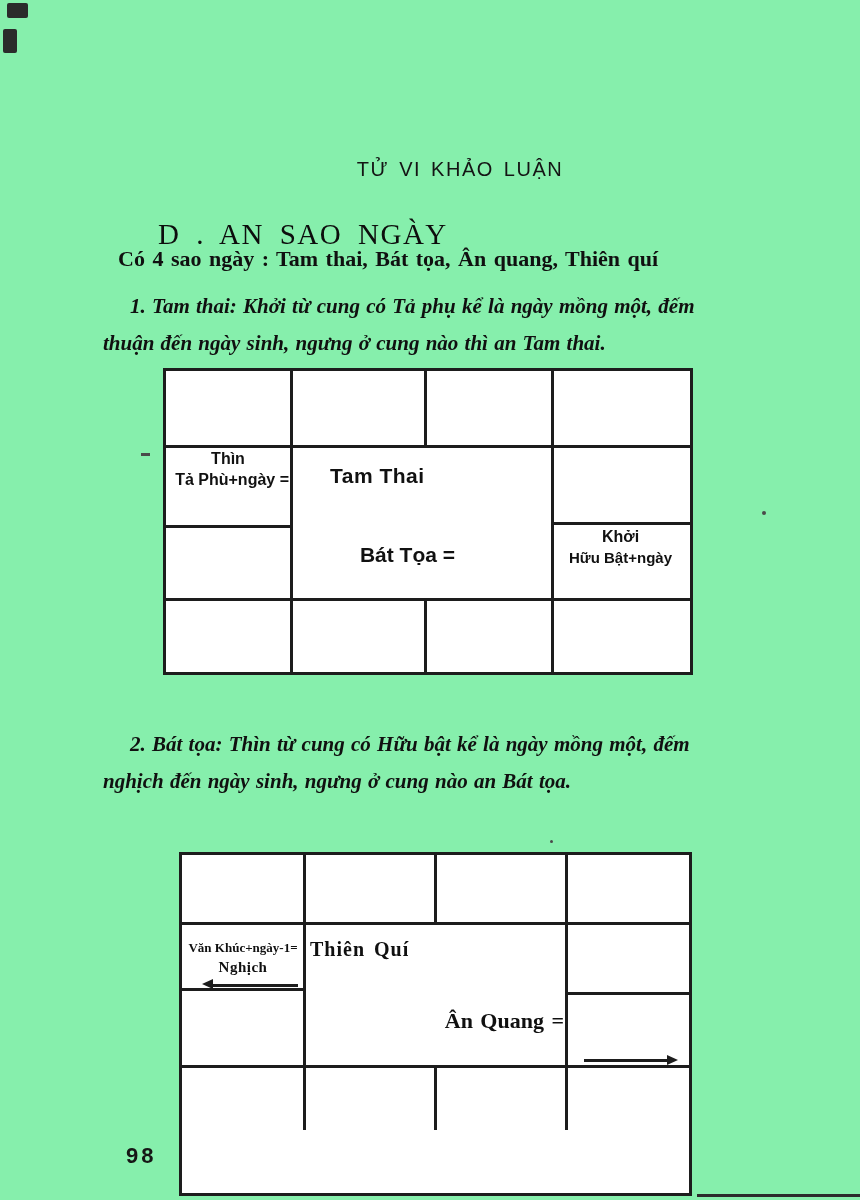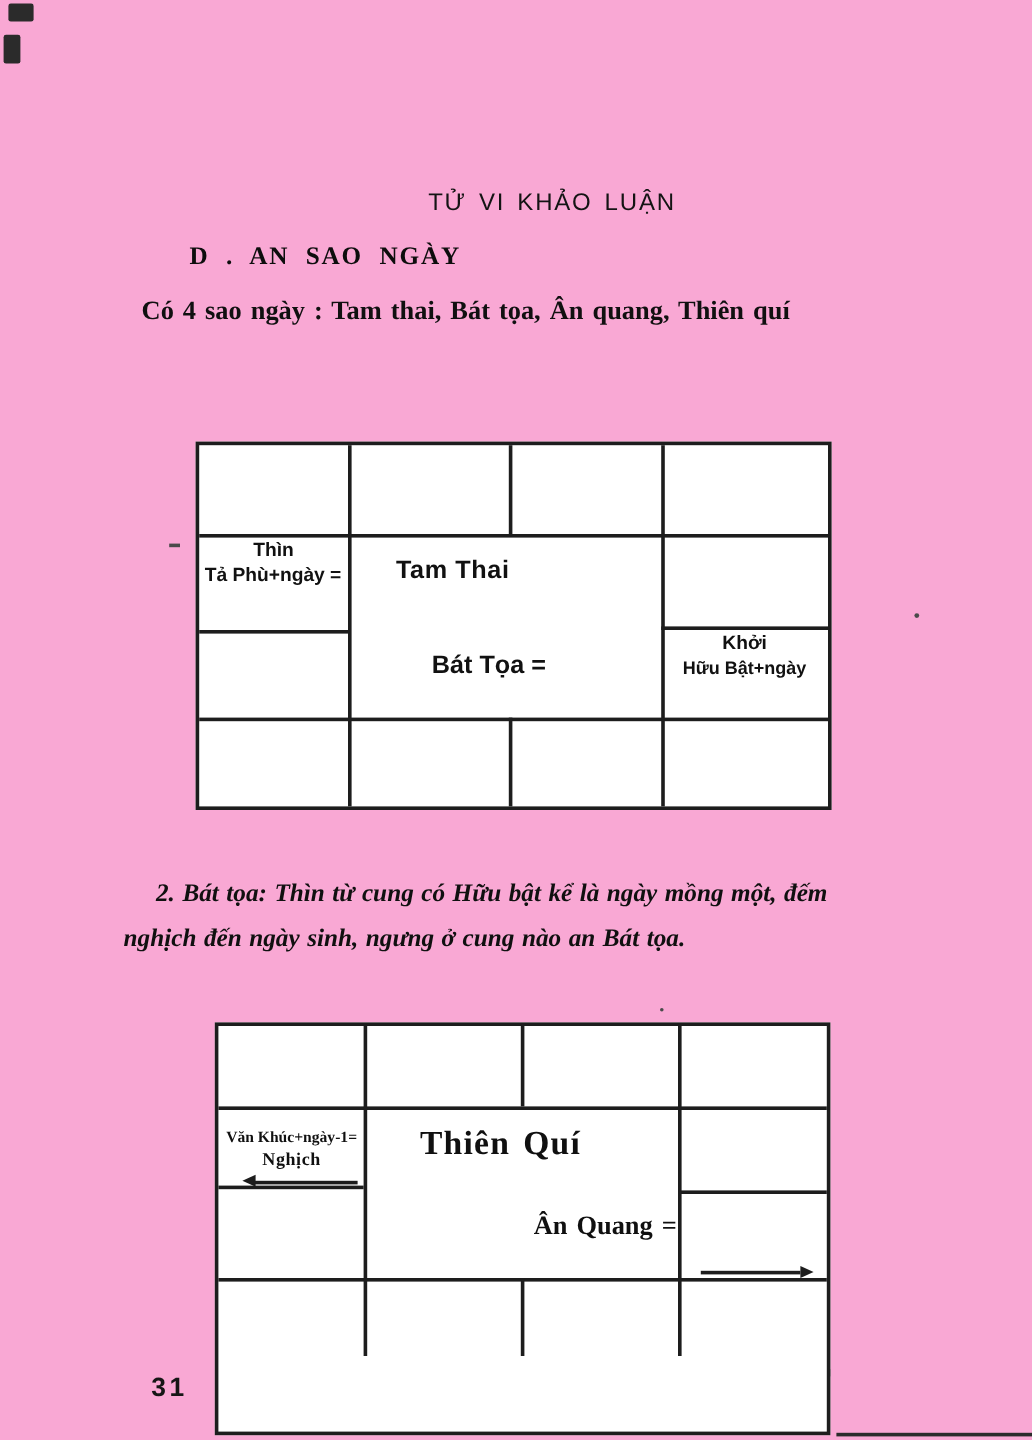--- a/index.html
+++ b/index.html
@@ -1,40 +1,40 @@
 <!DOCTYPE html>
 <html><head>
 <meta charset="utf-8">
 <style>
   * { margin:0; padding:0; box-sizing:border-box; }
   html,body { background:#ffffff; }
   .page {
-    position:relative; width:860px; height:1200px; background:#f9a8d4;
+    position:relative; width:860px; height:1200px; background:#86efac;
     overflow:hidden; color:#1a1a1a;
     font-family:"Liberation Serif","DejaVu Serif",serif;
   }
   
   .artifact { position:absolute; background:#2b2b2b; }
   .a1 { left:7px; top:3px; width:21px; height:15px; border-radius:2px; }
   .a2 { left:3px; top:29px; width:14px; height:24px; border-radius:2px; }
   .a3 { left:697px; top:1194px; width:163px; height:3px; }
   .speck { position:absolute; background:#4a4a4a; }
   .s1 { left:141px; top:453px; width:9px; height:3px; }
   .s2 { left:762px; top:511px; width:4px; height:4px; border-radius:50%; }
   .s3 { left:550px; top:840px; width:3px; height:3px; border-radius:50%; }
   .s4 { left:690px; top:1141px; width:2px; height:6px; }
   
   .running-header {
     position:absolute; left:60px; top:158px; width:800px; text-align:center;
     font-family:"Liberation Sans","DejaVu Sans",sans-serif;
     font-size:20px; letter-spacing:1.5px; word-spacing:3px; color:#141414;
   }
   .section-title {
-    position:absolute; left:158px; top:201px;
-    font-size:21px; font-weight:bold; letter-spacing:1.5px; word-spacing:7px;
+    position:absolute; left:158px; top:218px;
+    font-size:29px; font-weight:normal; letter-spacing:1.5px; word-spacing:7px;
     color:#0d0d0d;
   }
   .intro {
     position:absolute; left:118px; top:246px; width:720px;
     font-size:22px; font-weight:bold; word-spacing:2px; color:#101010;
   }
   .para {
     position:absolute; left:103px; width:700px;
     font-size:21px; font-weight:bold; font-style:italic;
     line-height:37px; text-indent:27px; color:#101010; word-spacing:1px;
@@ -51,32 +51,32 @@
   .diagram { position:absolute; border:3px solid #1d1d1d; background:#fff; }
   .d1 { left:163px; top:368px; width:530px; height:307px; }
   .d2 { left:179px; top:852px; width:513px; height:344px; }
   .gl { position:absolute; background:#1d1d1d; display:block; }
   .cell { position:absolute; text-align:center; }
   
   .d1 .cell, .d1-center, .d1-right {
     font-family:"Liberation Sans","DejaVu Sans",sans-serif; color:#111;
   }
   .d1-start { left:0; top:77px; width:124px; font-size:16px; font-weight:bold; line-height:21px; }
-  .d1-start .formula { padding-right:1px; white-space:nowrap; font-size:16px; }
+  .d1-start .formula { text-align:right; padding-right:1px; white-space:nowrap; font-size:16px; }
   .d1-center { position:absolute; left:128px; top:93px; font-size:21px; font-weight:bold; letter-spacing:.5px;margin-left:36px; }
   .d1-right  { position:absolute; left:0; top:172px; width:309px; text-align:right; font-size:21px; font-weight:bold; padding-right:20px; }
   .d1-result { left:387px; top:155px; width:135px; font-size:16px; font-weight:bold; line-height:21px; }
   .d1-result .formula { font-size:15px; white-space:nowrap; }
   
   .d2 .cell, .d2-center, .d2-right-label { color:#101010; }
   .d2-left  { left:1px; top:84px; width:120px; line-height:17px; }
   .d2-right { left:385px; top:157px; width:122px; line-height:18px; }
   .f-small  { font-size:13px; font-weight:bold; white-space:nowrap; }
   .dir      { font-size:15px; font-weight:bold; margin-top:3px; letter-spacing:.5px; }
-  .d2-center { position:absolute; left:128px; top:83px; font-size:28px; font-weight:bold; letter-spacing:1px; word-spacing:3px;margin-left:40px; }
+  .d2-center { position:absolute; left:128px; top:83px; font-size:20px; font-weight:bold; letter-spacing:1px; word-spacing:3px; }
   .d2-right-label { position:absolute; left:0; top:153px; width:382px; text-align:right; font-size:22px; font-weight:bold; word-spacing:2px; }
   
   .arrow { position:absolute; height:12px; }
   .arrow .shaft { position:absolute; top:5px; height:2.5px; background:#1d1d1d; }
   .arrow .head  { position:absolute; width:0; height:0; }
   .arrow-left  { left:20px; top:124px; width:96px; }
   .arrow-left .shaft { left:9px; right:0; }
   .arrow-left .head  { left:0; top:0; border-top:5.5px solid transparent; border-bottom:5.5px solid transparent; border-right:11px solid #1d1d1d; }
   .arrow-right { left:402px; top:199px; width:94px; }
   .arrow-right .shaft { left:0; right:11px; }
@@ -92,20 +92,21 @@
   <div class="artifact a3"></div>
   <div class="speck s1"></div>
   <div class="speck s2"></div>
   <div class="speck s3"></div>
   <div class="speck s4"></div>
 
   <div class="running-header">TỬ VI KHẢO LUẬN</div>
   <h1 class="section-title">D . AN SAO NGÀY</h1>
   <div class="intro">Có 4 sao ngày : Tam thai, Bát tọa, Ân quang, Thiên quí</div>
 
+  <div class="para p1"><span>1. Tam thai:</span> <span>Khởi từ cung có Tả phụ kể là ngày mồng một, đếm</span><span class="l2">thuận đến ngày sinh, ngưng ở cung nào thì an Tam thai.</span></div>
 
   <div class="diagram d1">
     <i class="gl" style="top:74px;left:0;width:524px;height:2.5px;"></i>
     <i class="gl" style="top:154px;left:0;width:124px;height:2.5px;"></i>
     <i class="gl" style="top:151px;left:385px;width:139px;height:2.5px;"></i>
     <i class="gl" style="top:227px;left:0;width:524px;height:2.5px;"></i>
     <i class="gl" style="left:124px;top:0;width:2.5px;height:301px;"></i>
     <i class="gl" style="left:258px;top:0;width:2.5px;height:74px;"></i>
     <i class="gl" style="left:258px;top:227px;width:2.5px;height:74px;"></i>
     <i class="gl" style="left:385px;top:0;width:2.5px;height:301px;"></i>
@@ -145,14 +146,14 @@
 
     <div class="d2-center">Thiên Quí</div>
     <div class="d2-right-label">Ân Quang =</div>
 
     <div class="arrow arrow-right">
       <span class="shaft"></span>
       <span class="head"></span>
     </div>
   </div>
 
-  <div class="page-number">31</div>
+  <div class="page-number">98</div>
 </div>
 
 </body></html>

